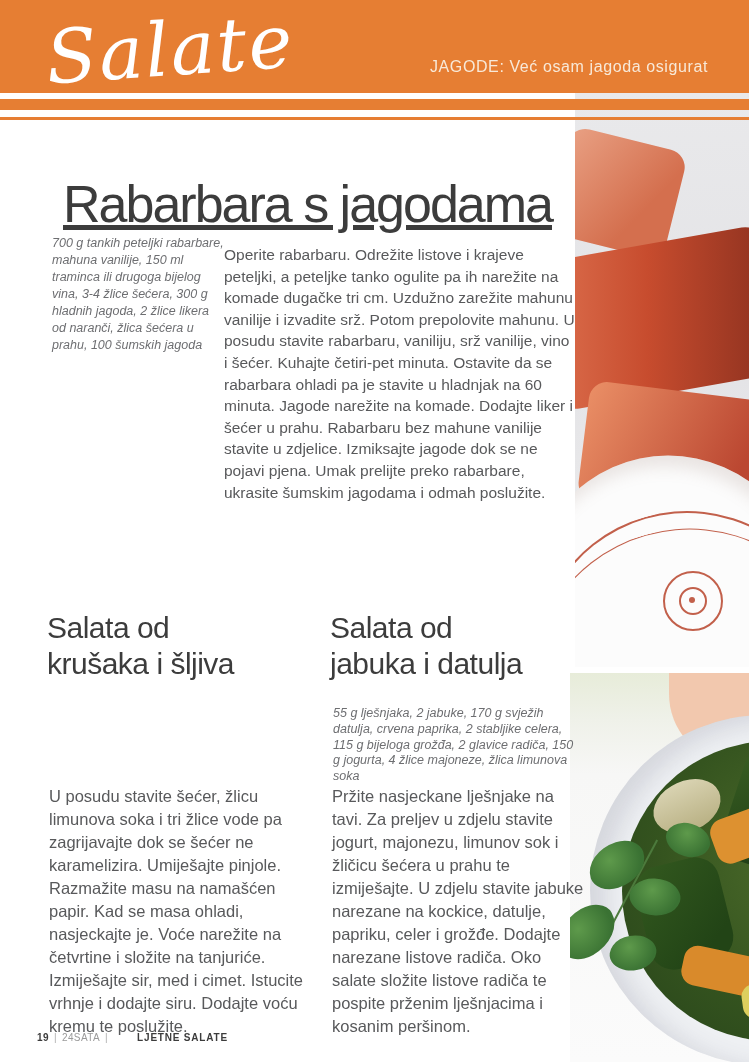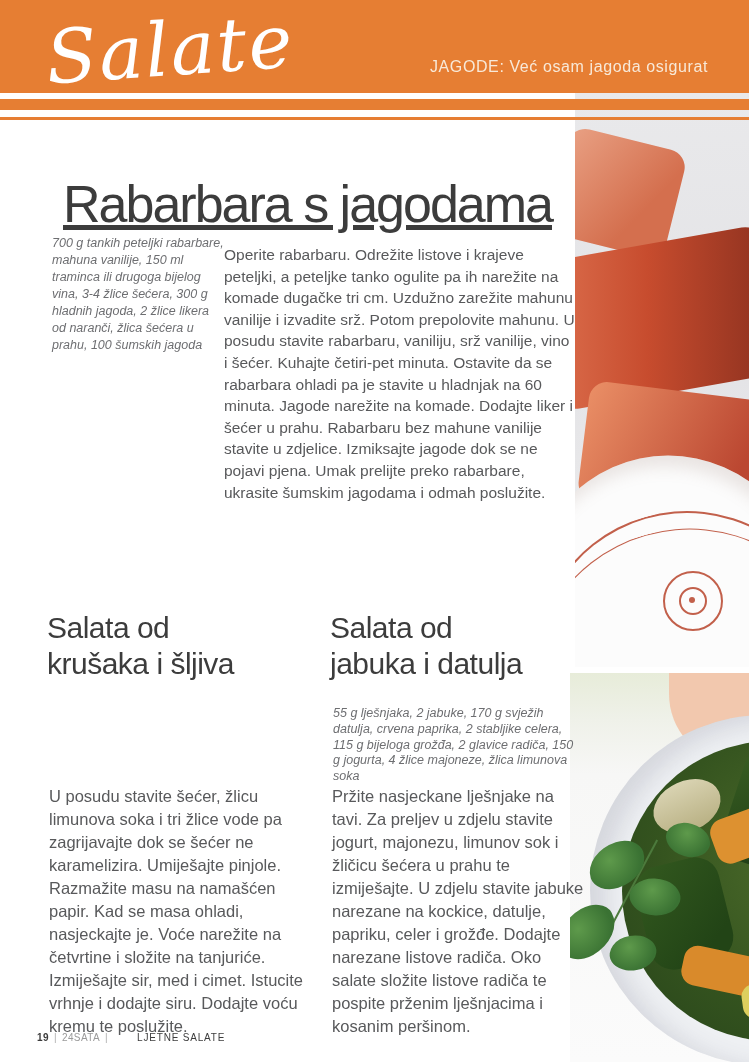--- a/index.html
+++ b/index.html
@@ -92,21 +92,21 @@
   .ing-left{left:49px;top:691px;width:258px;line-height:15.8px;}
   .ing-right{left:333px;top:691px;width:250px;line-height:15.8px;margin-top:15px;}
   .body-left{left:49px;top:785px;width:258px;font-size:16.5px;line-height:23px;}
   .body-right{left:332px;top:785px;width:252px;font-size:16.5px;line-height:23px;}
 
   
   .footer{left:37px;top:1032px;font-size:10px;color:#3c3c3c;letter-spacing:0.4px;white-space:nowrap;}
   .footer .pg{font-weight:bold;color:#3c3c3c;}
   .footer .sep{color:#b0b0b0;margin:0 5px;font-weight:normal;}
   .footer .mag{color:#9a9a9a;font-weight:normal;}
-  .footer .sec{font-weight:normal;color:#3c3c3c;letter-spacing:0.8px;padding-left:24px;}
+  .footer .sec{font-weight:bold;color:#3c3c3c;letter-spacing:0.8px;padding-left:24px;}
 </style>
 </head>
 <body>
 
 <div class="page">
 
   <div class="photo photo1">
     <div class="shape chunk-light"></div>
     <div class="shape chunk-main"></div>
     <div class="shape chunk-dark"></div>

